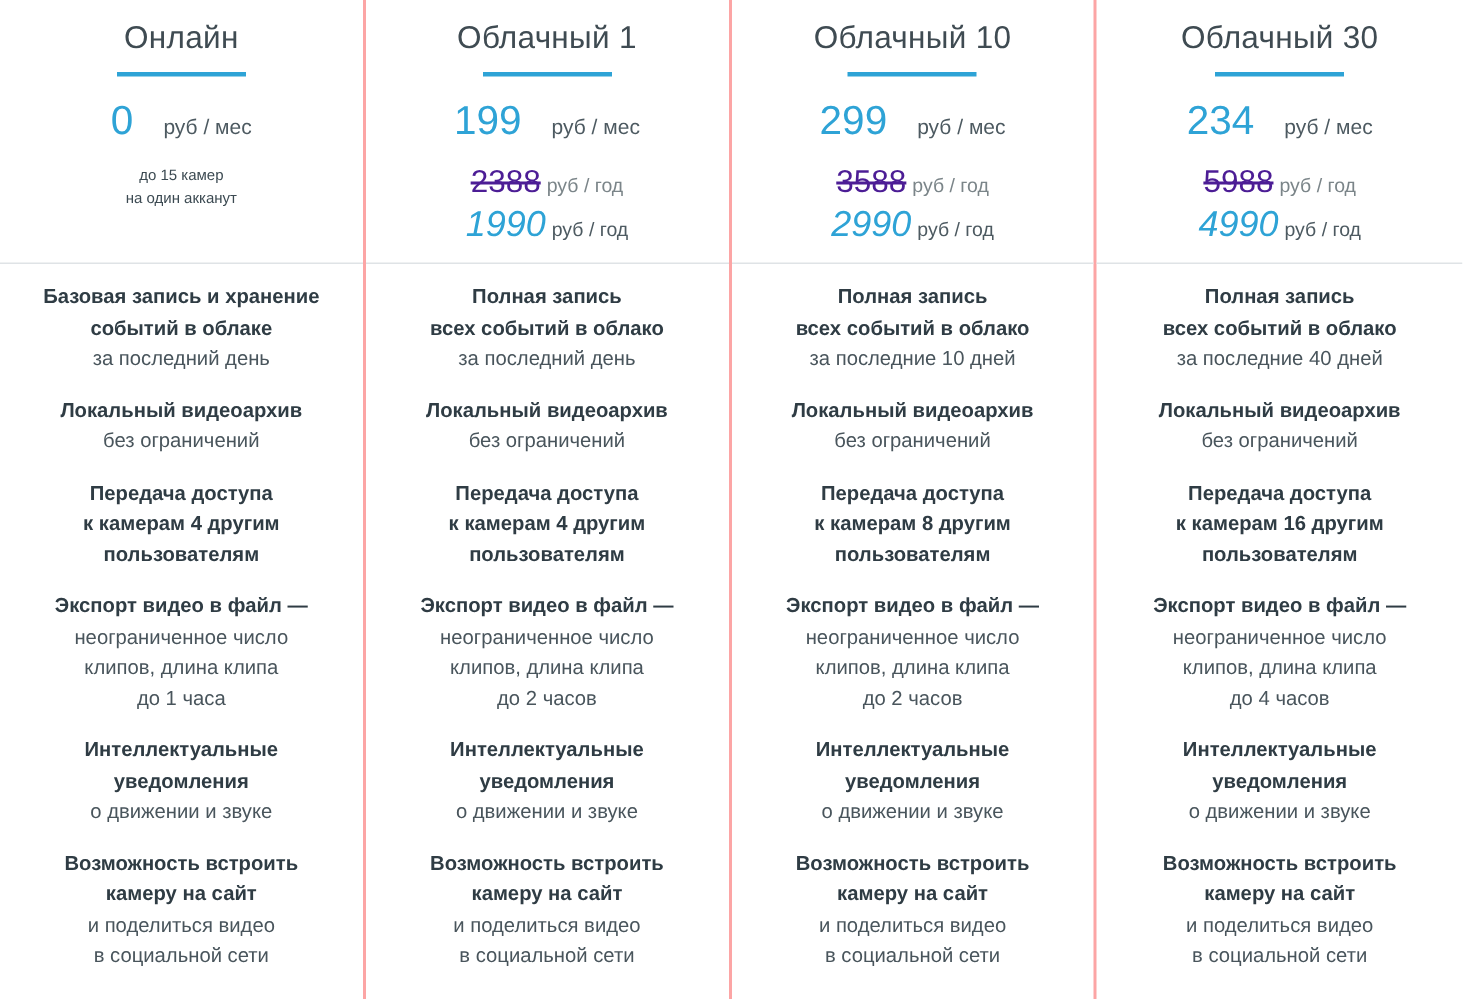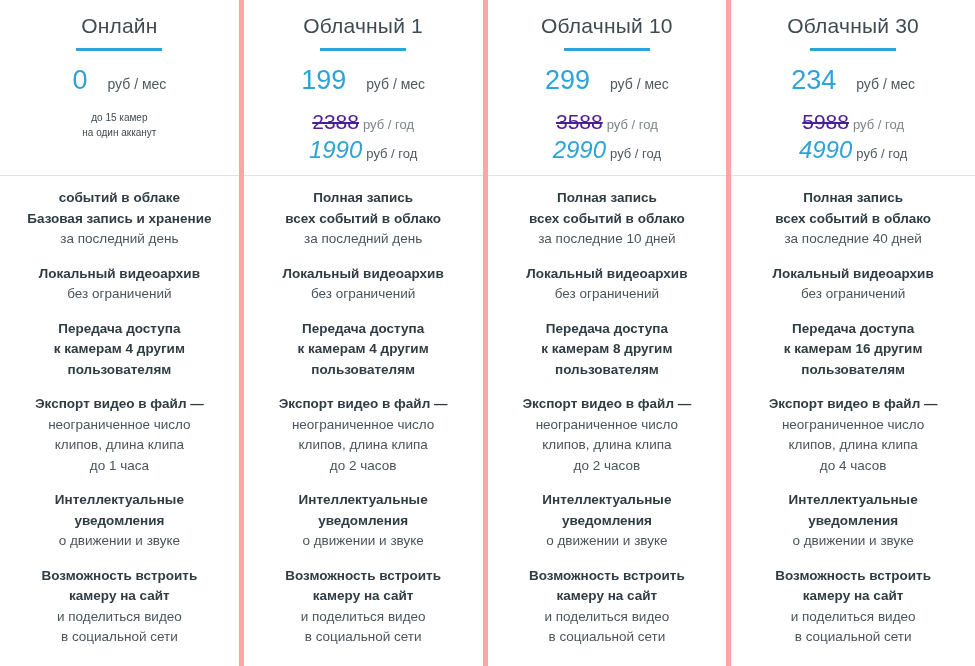--- a/index.html
+++ b/index.html
@@ -16,21 +16,21 @@
   }
   .pricing {
     display: flex;
     width: 975px;
     height: 666px;
     box-sizing: border-box;
   }
   .plan {
     width: 243.75px;
     box-sizing: border-box;
-    border-right: 5px solid #fca5a5;
+    border-right: 2px solid #fca5a5;
     display: flex;
     flex-direction: column;
   }
   .plan:last-child { border-right: none; }
 
   
   .plan-head {
     padding: 8px 10px 14px 10px;
     text-align: center;
     border-bottom: 1px solid #dfe3e6;
@@ -126,22 +126,22 @@
         <div class="plan-title">Онлайн</div>
         <div class="title-rule"></div>
         <div class="price-month"><span class="price-big">0</span><span class="price-unit">руб / мес</span></div>
         <div class="head-note">
           <div>до 15 камер</div>
           <div>на один акканут</div>
         </div>
       </div>
       <div class="features">
         <div class="feature">
+          <div class="l-strong">Базовая запись и хранение</div>
           <div class="l-strong">событий в облаке</div>
-          <div class="l-strong">Базовая запись и хранение</div>
           <div class="l-norm">за последний день</div>
         </div>
         <div class="feature">
           <div class="l-strong">Локальный видеоархив</div>
           <div class="l-norm">без ограничений</div>
         </div>
         <div class="feature">
           <div class="l-strong">Передача доступа</div>
           <div class="l-strong">к камерам 4 другим</div>
           <div class="l-strong">пользователям</div>

